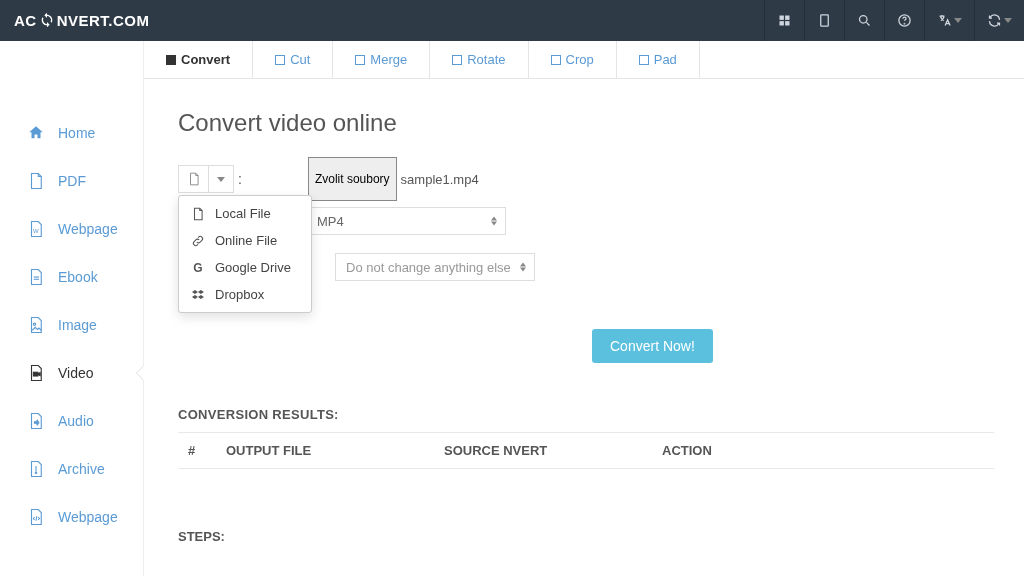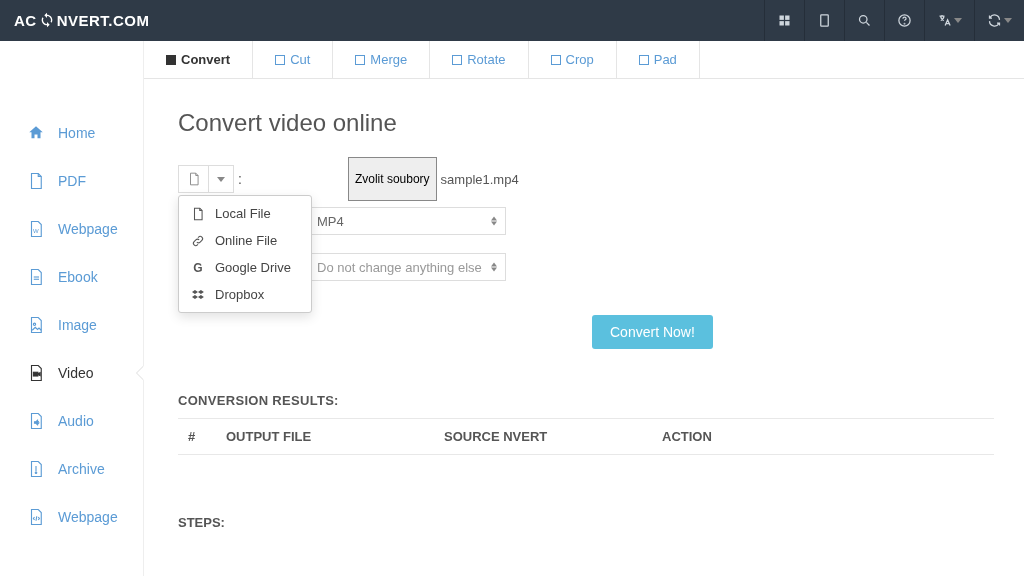--- a/index.html
+++ b/index.html
@@ -39,38 +39,38 @@
 
 
 .form-block { position: relative; }
 .file-row { display: flex; align-items: center; gap: 0; margin-bottom: 14px; }
 .src-btn-group { display: flex; border: 1px solid #ddd; height: 28px; }
 .src-btn { width: 30px; display: flex; align-items: center; justify-content: center; background: #fff; border-right: 1px solid #ddd; }
 .src-btn:last-child { border-right: none; }
 .src-caret { width: 24px; }
 .colon { margin: 0 4px 0 4px; }
 .file-input-display { display: flex; align-items: center; gap: 4px; margin-left: 62px; border: 0px solid #aaa; height: 22px; font-size: 13px; }
-.file-btn-native { border: 1px solid #888; background: #eee; padding: 14px 6px; font-size: 12px; font-family: inherit; margin-left: 40px; }
+.file-btn-native { border: 1px solid #888; background: #eee; padding: 14px 6px; font-size: 12px; font-family: inherit; }
 .file-name { font-size: 13px; }
 
 .select-field { width: 200px; height: 28px; border: 1px solid #ddd; display: flex; align-items: center; padding: 0 10px; position: relative; margin-left: 128px; background: #fff; color: #666; font-size: 13px; }
 .select-field.pale { color: #999; }
 .select-caret { position: absolute; right: 8px; top: 50%; transform: translateY(-50%); display: flex; flex-direction: column; gap: 1px; }
 .select-caret::before { content: ''; width: 0; height: 0; border-left: 3px solid transparent; border-right: 3px solid transparent; border-bottom: 4px solid #888; }
 .select-caret::after { content: ''; width: 0; height: 0; border-left: 3px solid transparent; border-right: 3px solid transparent; border-top: 4px solid #888; }
 
-.form-row + .form-row { margin-top: 18px; }
+.form-row + .form-row { margin-top: 18px; padding-left: 29px; }
 
 
 .dropdown { position: absolute; top: 30px; left: 0; width: 134px; background: #fff; border: 1px solid #ccc; border-radius: 3px; box-shadow: 0 4px 12px rgba(0,0,0,0.12); padding: 4px 0; z-index: 10; }
 .dropdown-item { padding: 6px 12px; display: flex; align-items: center; gap: 10px; color: #444; cursor: pointer; font-size: 13px; }
 .dropdown-item svg, .dropdown-item .dd-ico { width: 14px; height: 14px; }
 
 
-.convert-btn { background: #5bc0de; color: #fff; border: none; padding: 9px 18px; font-size: 14px; border-radius: 3px; cursor: pointer; margin-top: 34px; margin-left: 414px; text-align: center; }
+.convert-btn { background: #5bc0de; color: #fff; border: none; padding: 9px 18px; font-size: 14px; border-radius: 3px; cursor: pointer; margin-top: 48px; margin-left: 414px; text-align: center; }
 
 
 .results-heading { font-size: 13px; font-weight: 700; color: #555; margin-top: 44px; letter-spacing: 0.3px; }
 .results-table { margin-top: 10px; border-top: 1px solid #e8e8e8; border-bottom: 1px solid #e8e8e8; }
 .results-header { display: flex; padding: 10px 0; font-size: 13px; font-weight: 700; color: #555; }
 .col-num { width: 48px; padding-left: 10px; }
 .col-output { width: 218px; }
 .col-source { width: 218px; }
 .col-action { }
 

